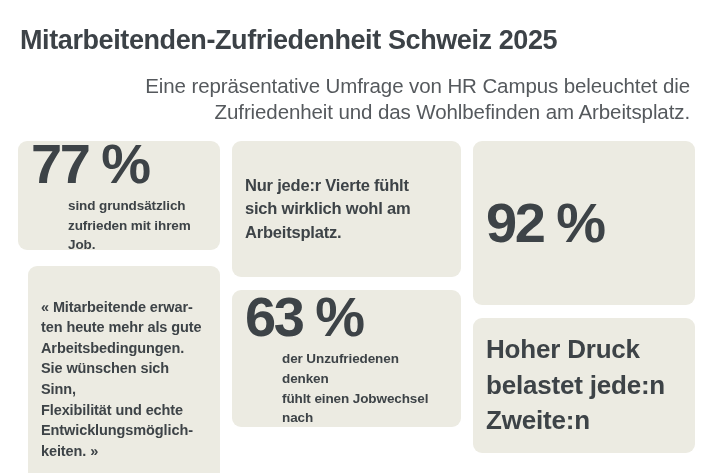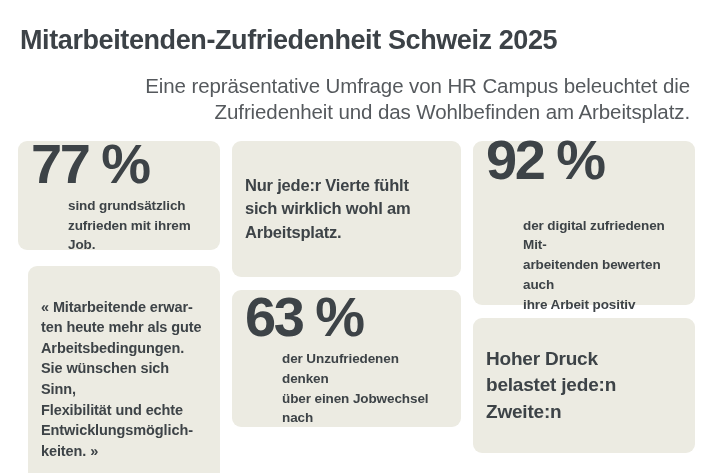--- a/index.html
+++ b/index.html
@@ -80,21 +80,21 @@
     white-space:pre-line;
   }
   .quote-text {
     font-size:14.5px;
     font-weight:bold;
     line-height:1.42;
     letter-spacing:-0.1px;
     white-space:pre-line;
   }
   .big-fact {
-    font-size:19px;
+    font-size:26px;
     font-weight:bold;
     line-height:1.38;
     letter-spacing:-0.2px;
     white-space:pre-line;
   }
 </style>
 </head>
 <body>
 
 <div class="header">
@@ -124,30 +124,27 @@
 
   <div class="col col-2">
     <div class="card h-b">
       <div class="fact-text">Nur jede:r Vierte fühlt
 sich wirklich wohl am
 Arbeitsplatz.</div>
     </div>
     <div class="card h-e">
       <div class="stat-value">63 %</div>
       <div class="stat-label">der Unzufriedenen denken
-über einen Jobwechsel nach</div>
+fühlt einen Jobwechsel nach</div>
     </div>
   </div>
 
   <div class="col col-3">
     <div class="card h-c">
       <div class="stat-value">92 %</div>
-      <div class="stat-label">der digital zufriedenen Mit-
-arbeitenden bewerten auch
-ihre Arbeit positiv</div>
     </div>
     <div class="card h-f">
       <div class="big-fact">Hoher Druck
 belastet jede:n
 Zweite:n</div>
     </div>
   </div>
 
 </div>
 

